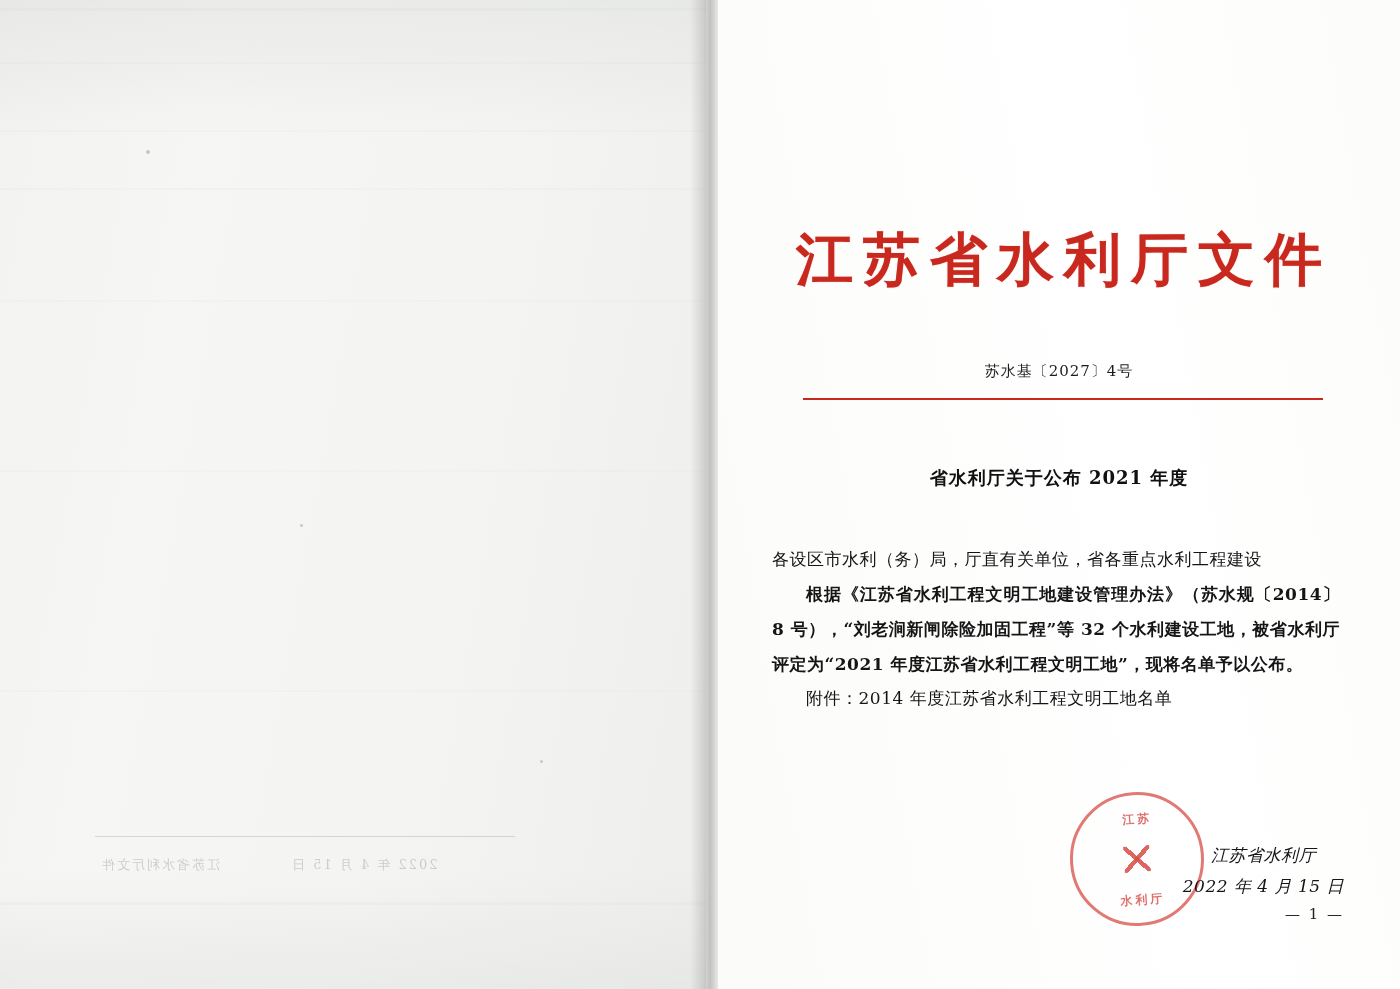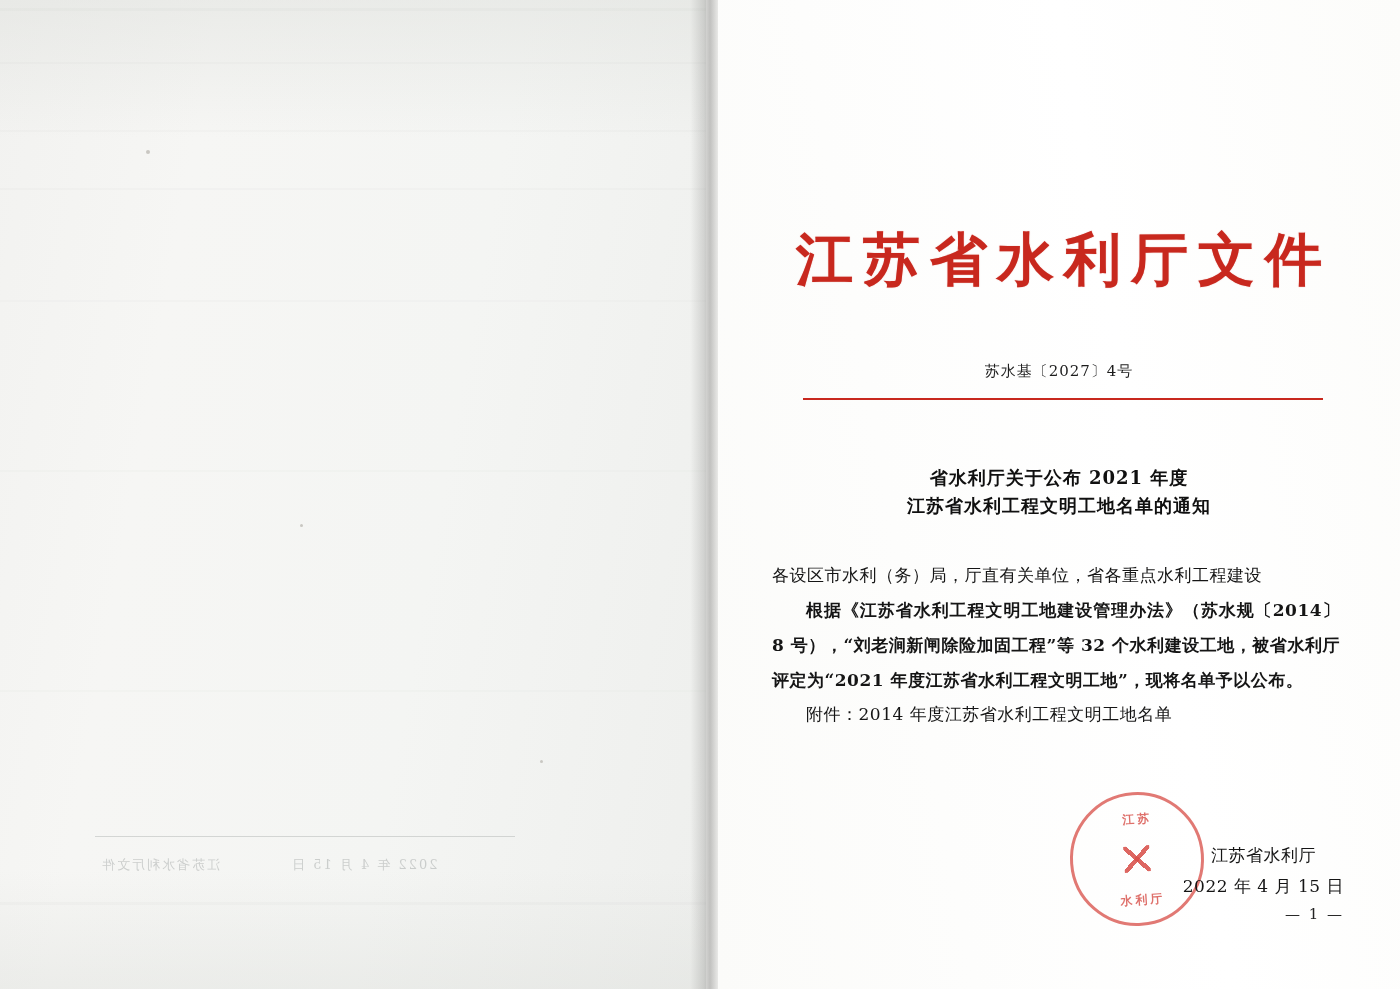--- a/index.html
+++ b/index.html
@@ -129,38 +129,38 @@
 
   .body {
     position: absolute;
     left: 54px; top: 542px;
     width: 568px;
     font-size: 17px;
     line-height: 2.05;
     color: #151515;
     letter-spacing: 0.5px;
     text-align: justify;
-    margin-top: 16px;
   }
   .body p { margin: 0; }
   .indent { text-indent: 2em; font-weight: bold; }
 
   .attach {
     margin-top: 4px;
     text-indent: 2em;
   }
 
   .signature {
     position: absolute;
     right: 56px; top: 840px;
     text-align: center;
     font-size: 17px;
     line-height: 1.85;
     color: #151515;
     letter-spacing: 0.5px;
+    font-style: italic;
   }
 
   
   .seal {
     position: absolute;
     left: 352px; top: 792px;
     width: 134px; height: 134px;
     border: 3px solid rgba(208,45,38,0.75);
     border-radius: 50%;
     box-sizing: border-box;
@@ -234,21 +234,20 @@
   <div class="doc">
 
     <div class="masthead">江苏省水利厅文件</div>
 
     <div class="docnum">苏水基〔2027〕4号</div>
 
     <div class="redrule"></div>
 
     <div class="title">
       <div>省水利厅关于公布 2021 年度</div>
-      <div>江苏省水利工程文明工地名单的通知</div>
     </div>
 
     <div class="body">
       <p>各设区市水利（务）局，厅直有关单位，省各重点水利工程建设</p>
       <p class="indent">根据《江苏省水利工程文明工地建设管理办法》（苏水规〔2014〕8 号），“刘老涧新闸除险加固工程”等 32 个水利建设工地，被省水利厅评定为“2021 年度江苏省水利工程文明工地”，现将名单予以公布。</p>
       <p class="attach">附件：2014 年度江苏省水利工程文明工地名单</p>
     </div>
 
     <div class="seal">
       <div class="seal-text-top">江苏</div>

